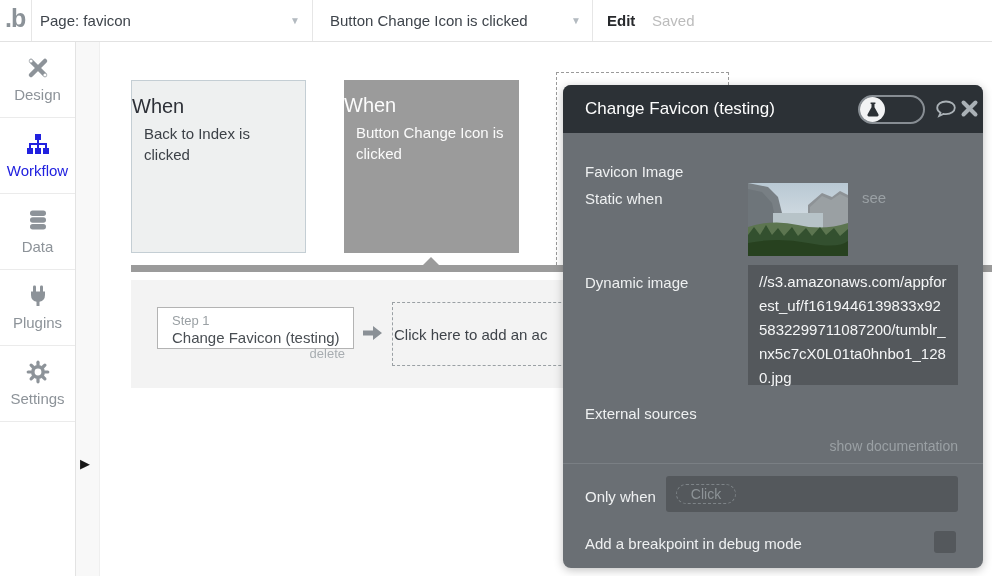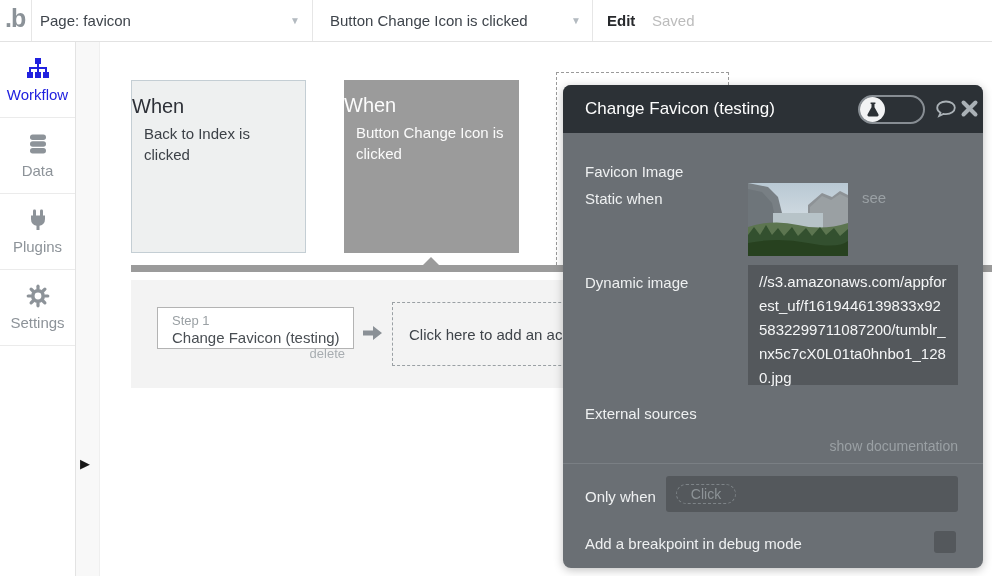--- a/index.html
+++ b/index.html
@@ -40,21 +40,21 @@
 
   #timeline-bar { left:131px; top:265px; width:861px; height:7px; background:#9b9b9b; z-index:2; }
   #timeline-pointer { left:422px; top:257px; width:0; height:0; border-left:9px solid transparent; border-right:9px solid transparent; border-bottom:9px solid #9b9b9b; z-index:2; }
 
   #step-panel { left:131px; top:280px; width:777px; height:108px; background:#f3f3f3; z-index:3; }
   #step-card { left:157px; top:307px; width:197px; height:42px; background:#fff; border:1px solid #b3b3b3; padding:5px 8px 4px 14px; z-index:4; cursor:pointer; }
   #step-num { font-size:13px; color:#9aa0a4; }
   #step-title { font-size:15px; color:#494e53; margin-top:1px; }
   #step-delete { font-size:13px; color:#a8adb1; text-align:right; margin-top:0px; cursor:pointer; }
   #step-arrow { left:363px; top:325px; z-index:4; }
-  #add-action-box { left:392px; top:302px; width:280px; height:64px; border:1px dashed #9aa0a4; z-index:4; display:flex; align-items:center; padding-left:16px; cursor:pointer; }
+  #add-action-box { left:392px; top:302px; width:280px; height:64px; border:1px dashed #9aa0a4; z-index:4; display:flex; align-items:center; padding-left:1px; cursor:pointer; }
   #add-action-box .txt { font-size:15px; color:#3f444a; white-space:nowrap; }
 
   
   #popup { left:563px; top:85px; width:420px; height:483px; background:#6a6f74; border-radius:8px; z-index:10; box-shadow:0 2px 10px rgba(0,0,0,.25); }
   #popup-header { position:absolute; left:0; top:0; width:420px; height:48px; background:#2c3136; border-radius:8px 8px 0 0; }
   #popup-title { position:absolute; left:22px; top:14px; font-size:17px; color:#fdfdfd; }
   #debug-pill { position:absolute; left:295px; top:10px; width:67px; height:29px; border:2px solid #878d93; border-radius:15px; cursor:pointer; }
   #debug-knob { position:absolute; left:0px; top:0px; width:25px; height:25px; background:#f2f3f4; border-radius:50%; display:flex; align-items:center; justify-content:center; }
   #comment-icon { position:absolute; left:371px; top:12px; cursor:pointer; }
   #close-icon { position:absolute; left:397px; top:14px; cursor:pointer; }
@@ -80,20 +80,33 @@
   <div class="tb-caret abs" style="left:290px">▼</div>
   <div class="tb-divider abs" style="left:312px"></div>
   <div class="tb-text abs" style="left:330px">Button Change Icon is clicked</div>
   <div class="tb-caret abs" style="left:571px">▼</div>
   <div class="tb-divider abs" style="left:592px"></div>
   <div id="edit-label" class="tb-text abs" style="left:607px">Edit</div>
   <div id="saved-label" class="tb-text abs" style="left:652px">Saved</div>
 </div>
 
 <div id="sidebar" class="abs">
+  <div class="side-item">
+    <span>
+      <svg width="24" height="24" viewBox="0 0 24 24">
+          <g stroke="currentColor" stroke-width="4.5" stroke-linecap="round">
+            <line x1="5" y1="5" x2="19" y2="19"></line>
+            <line x1="19" y1="5" x2="5" y2="19"></line>
+          </g>
+          <circle cx="5" cy="5" r="1.6" fill="#fff"></circle>
+          <circle cx="19" cy="19" r="1.6" fill="#fff"></circle>
+        </svg>
+    </span>
+    <span class="lbl">Design</span>
+  </div>
   <div class="side-item active">
     <span>
       <svg width="24" height="24" viewBox="0 0 24 24" fill="currentColor">
           <rect x="9" y="2" width="6" height="6"></rect>
           <rect x="11" y="8" width="2" height="3"></rect>
           <rect x="3" y="11" width="18" height="2"></rect>
           <rect x="3" y="13" width="2" height="3"></rect>
           <rect x="11" y="13" width="2" height="3"></rect>
           <rect x="19" y="13" width="2" height="3"></rect>
           <rect x="1" y="16" width="6" height="6"></rect>

